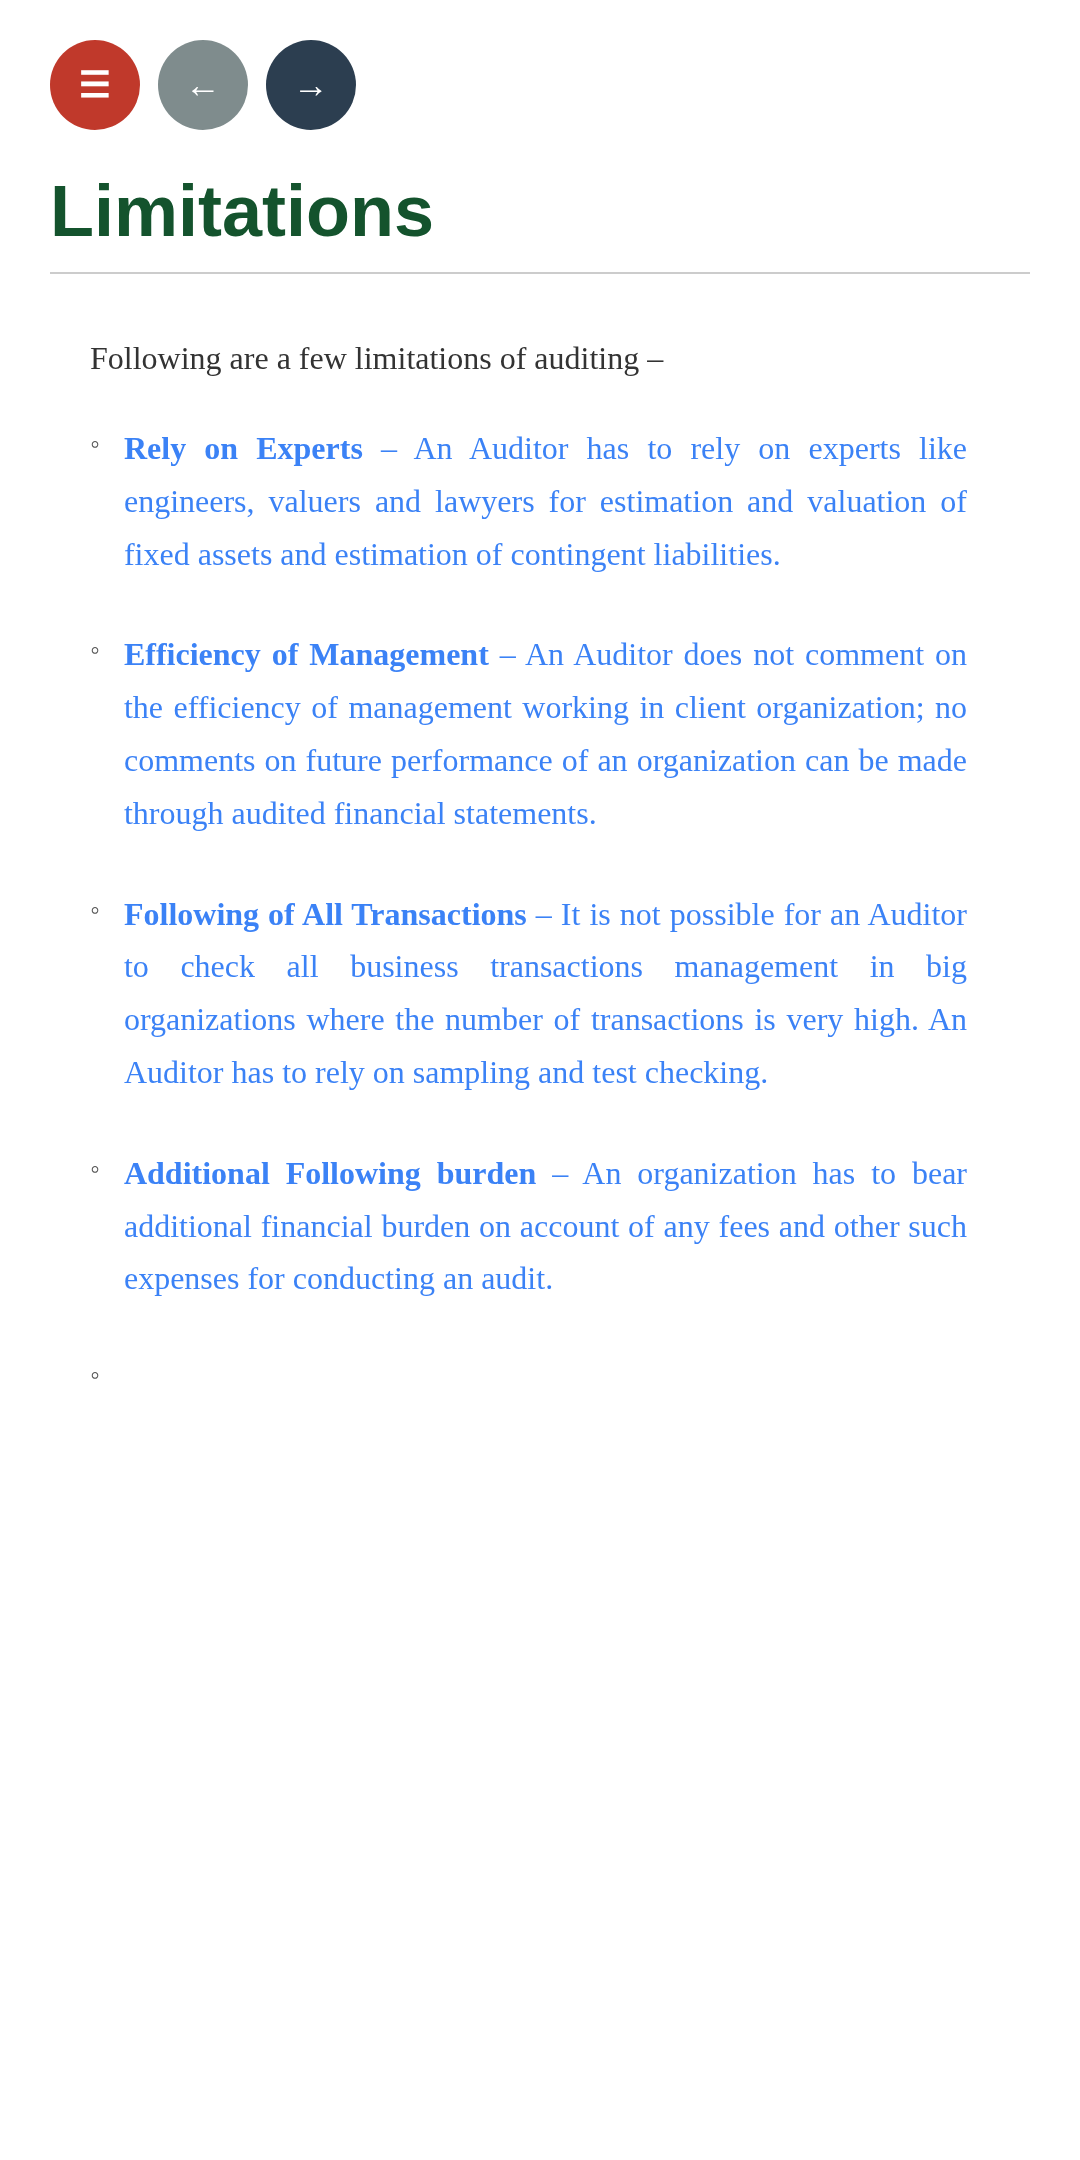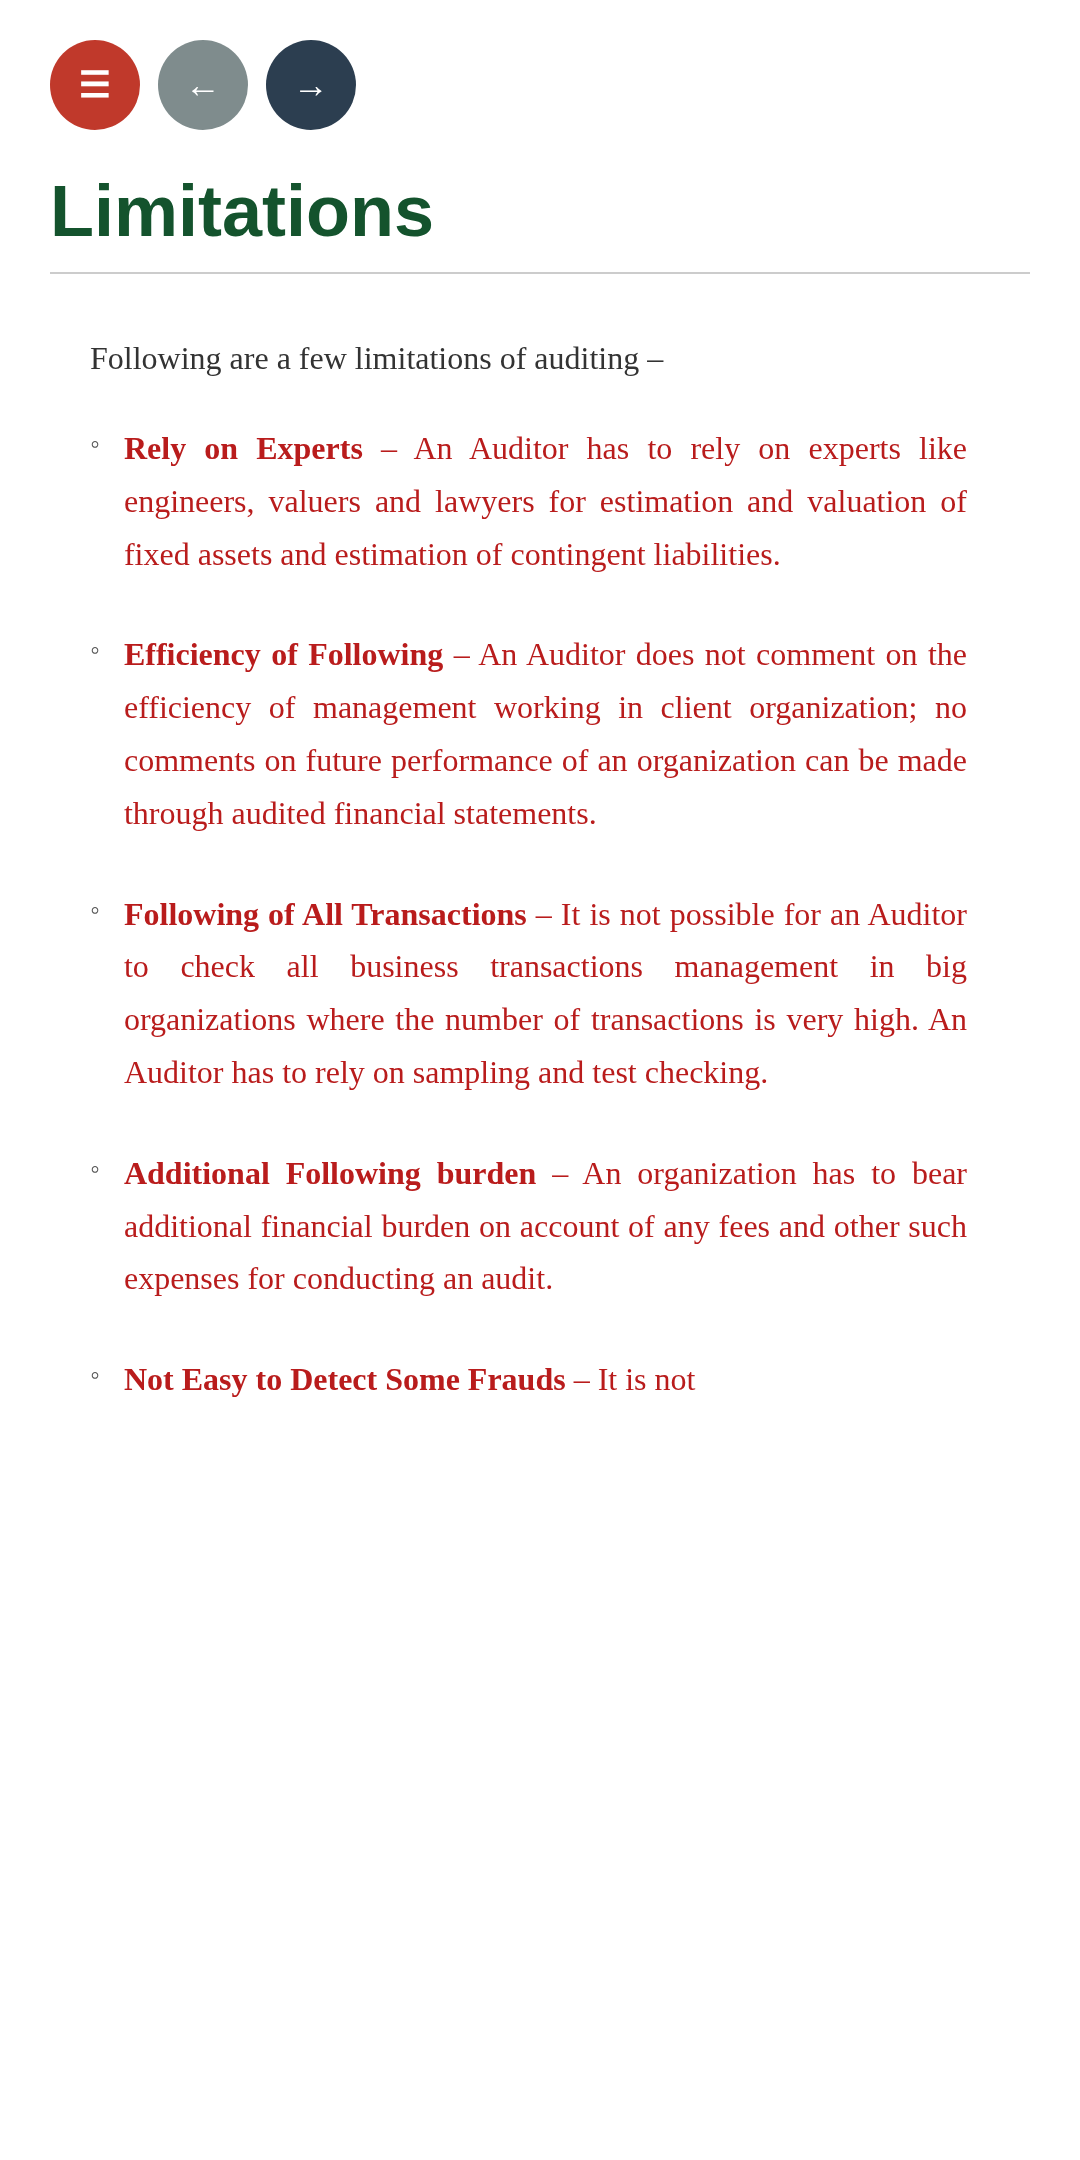--- a/index.html
+++ b/index.html
@@ -86,21 +86,21 @@
       color: #555555;
       margin-right: 24px;
       margin-top: 6px;
       flex-shrink: 0;
     }
 
     .item-content {
       font-size: 32px;
       line-height: 1.65;
       text-align: justify;
-      color: #b91c1c;
+      color: #3b82f6;
     }
 
     .item-title {
       font-weight: bold;
     }
   </style>
 </head>
 <body>
 
 <div class="top-nav">
@@ -124,37 +124,34 @@
   <div class="list-item">
     <span class="bullet">◦</span>
     <div class="item-content">
       <span class="item-title">Rely on Experts</span><span> – An Auditor has to rely on experts like engineers, valuers and lawyers for estimation and valuation of fixed assets and estimation of contingent liabilities.</span>
     </div>
   </div>
 
   <div class="list-item">
     <span class="bullet">◦</span>
     <div class="item-content">
-      <span class="item-title">Efficiency of Following</span><span> – An Auditor does not comment on the efficiency of management working in client organization; no comments on future performance of an organization can be made through audited financial statements.</span>
+      <span class="item-title">Efficiency of Management</span><span> – An Auditor does not comment on the efficiency of management working in client organization; no comments on future performance of an organization can be made through audited financial statements.</span>
     </div>
   </div>
 
   <div class="list-item">
     <span class="bullet">◦</span>
     <div class="item-content">
       <span class="item-title">Following of All Transactions</span><span> – It is not possible for an Auditor to check all business transactions management in big organizations where the number of transactions is very high. An Auditor has to rely on sampling and test checking.</span>
     </div>
   </div>
 
   <div class="list-item">
     <span class="bullet">◦</span>
     <div class="item-content">
       <span class="item-title">Additional Following burden</span><span> – An organization has to bear additional financial burden on account of any fees and other such expenses for conducting an audit.</span>
     </div>
   </div>
 
   <div class="list-item">
     <span class="bullet">◦</span>
-    <div class="item-content">
-      <span class="item-title">Not Easy to Detect Some Frauds</span><span> – It is not</span>
-    </div>
   </div>
 </div>
 
 </body></html>

